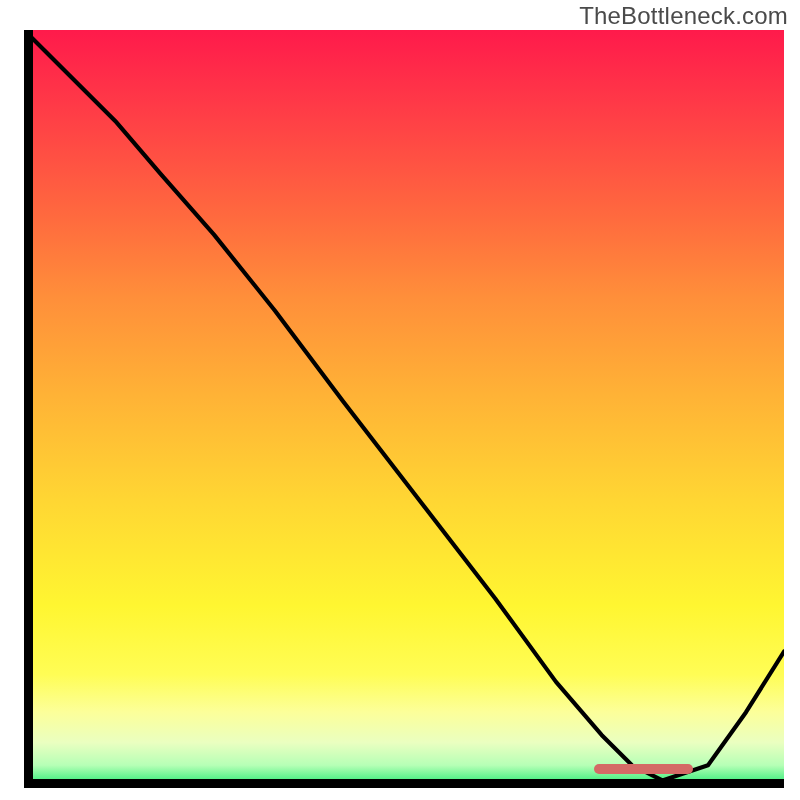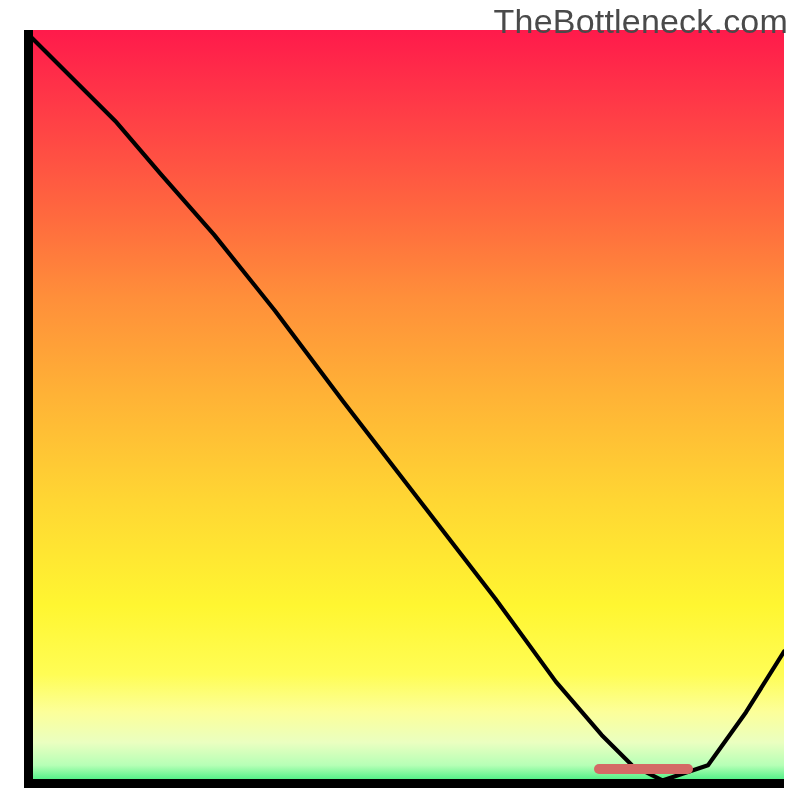--- a/index.html
+++ b/index.html
@@ -13,21 +13,21 @@
   }
   .frame {
     position: relative;
     width: 800px;
     height: 800px;
   }
   .watermark {
     position: absolute;
     top: 2px;
     right: 12px;
-    font-size: 34px;
+    font-size: 24px;
     font-weight: 500;
     color: #4a4a4a;
     letter-spacing: 0.2px;
     z-index: 5;
   }
   
   .plot-wrap {
     position: absolute;
     left: 24px;
     top: 30px;

